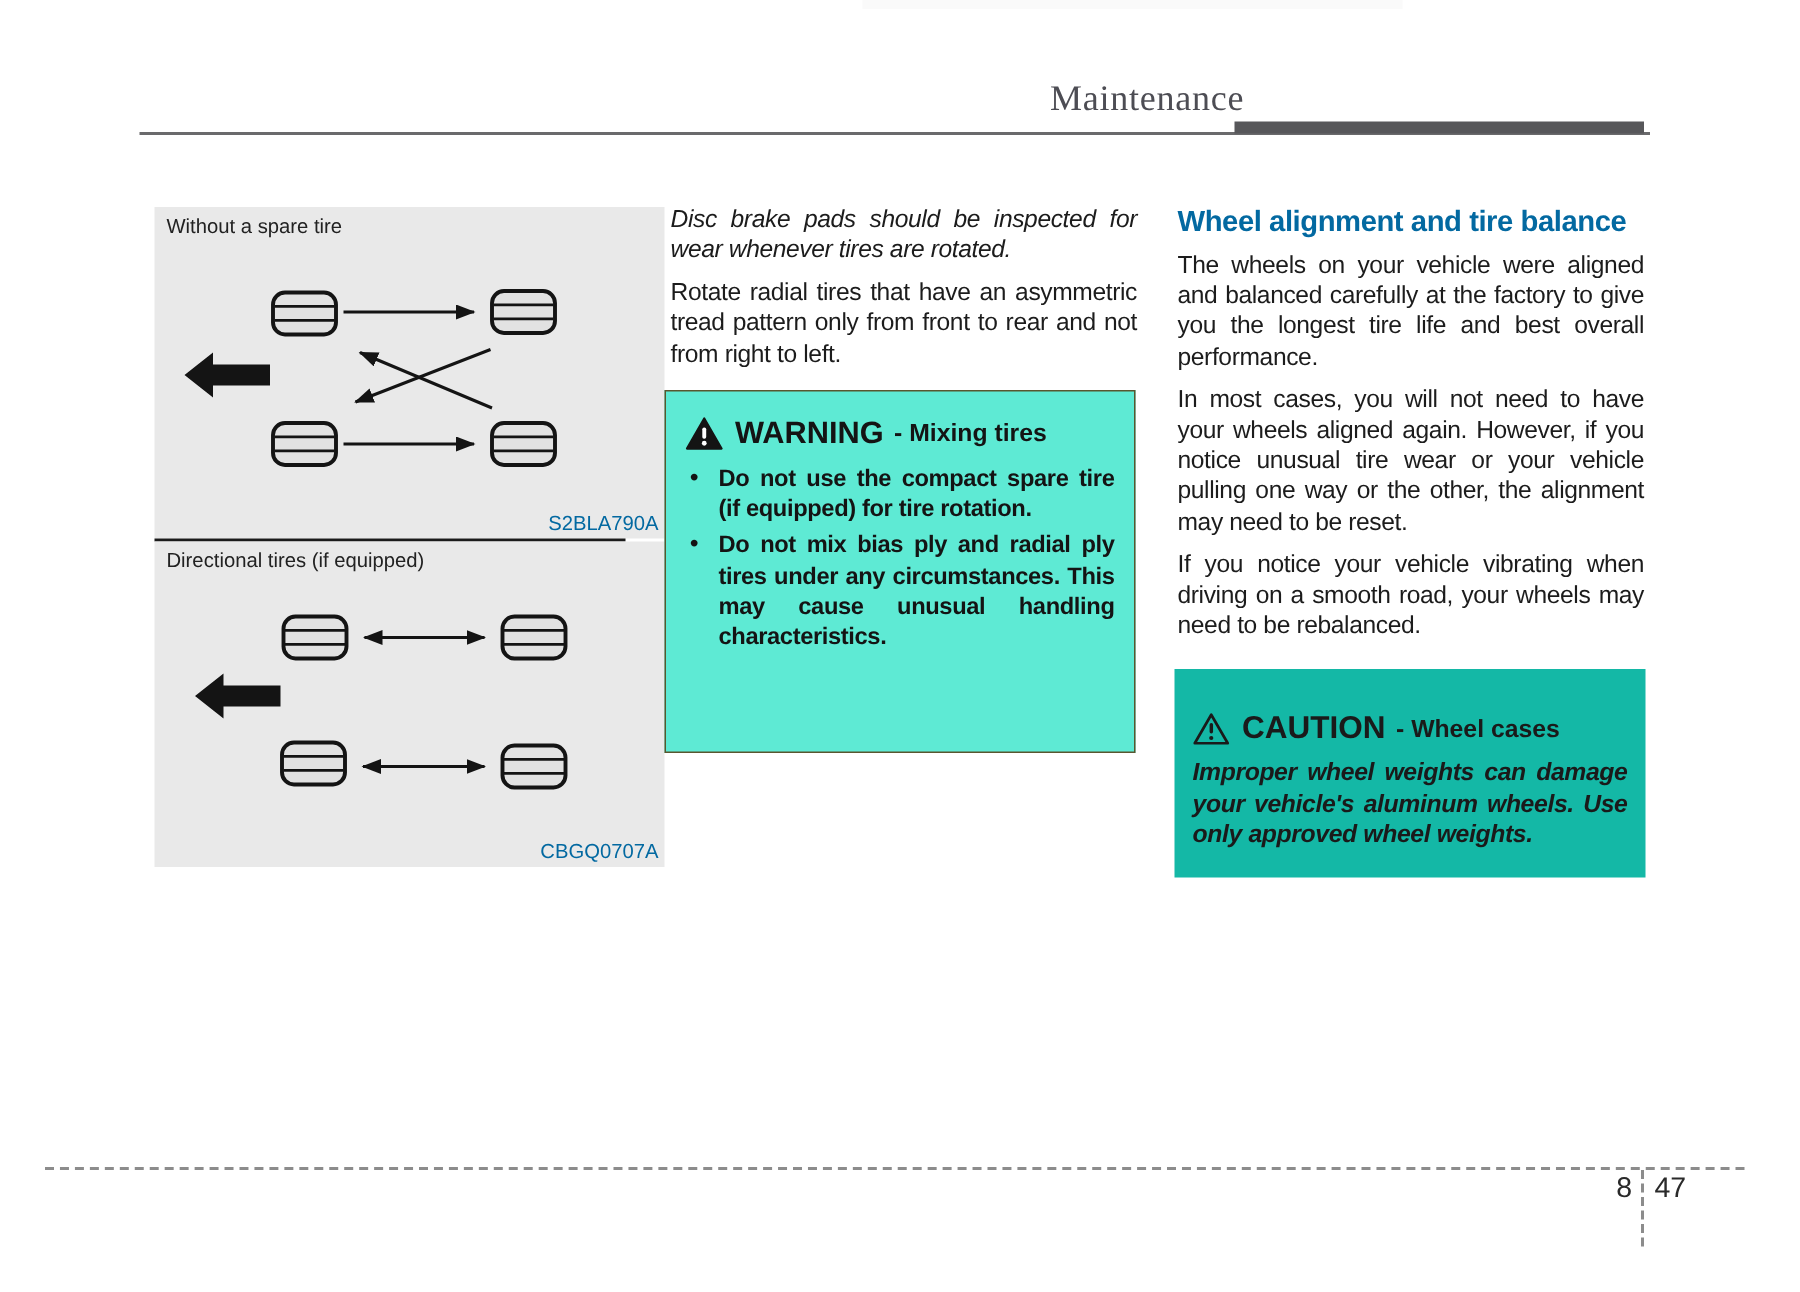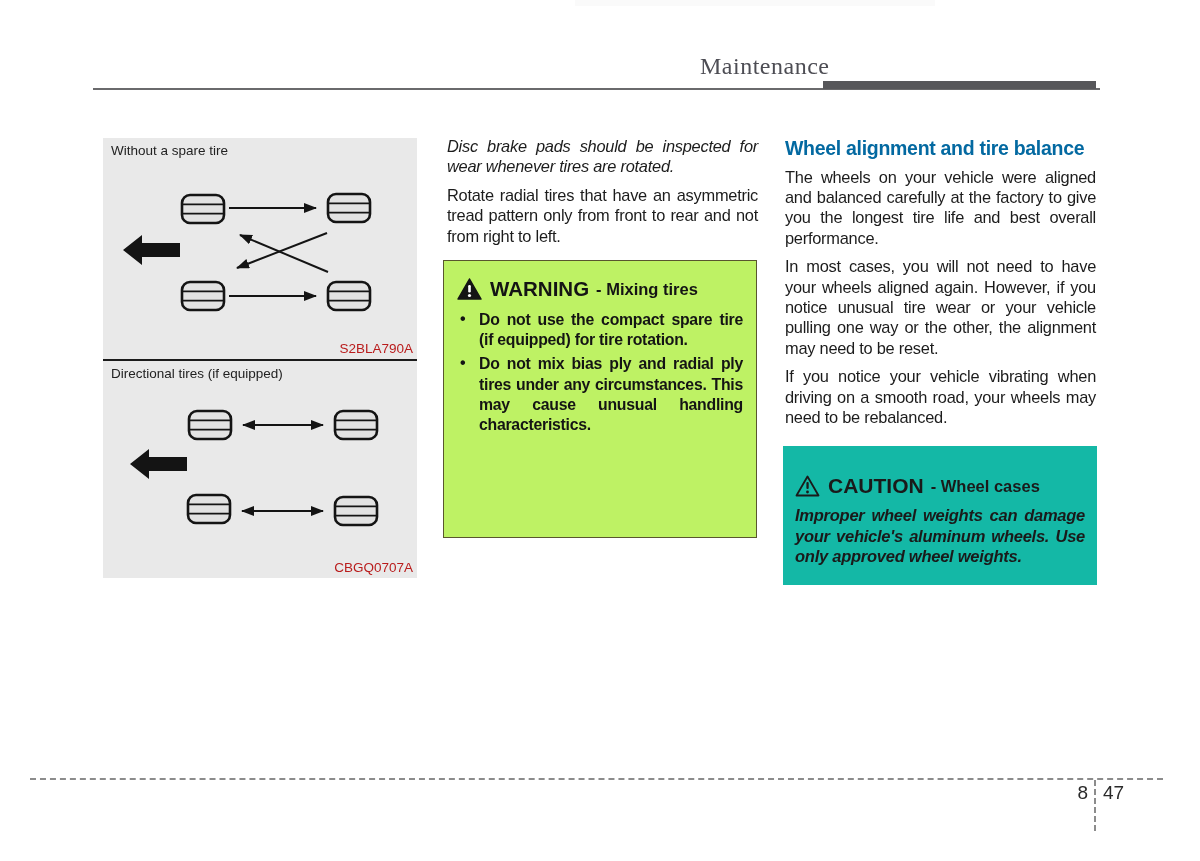--- a/index.html
+++ b/index.html
@@ -10,47 +10,47 @@
   
   .top-artifact{position:absolute;left:575px;top:0;width:360px;height:6px;background:#fafafa;}
   .header-title{
     position:absolute;left:700px;top:53px;width:395px;
     font-family:"Liberation Serif","DejaVu Serif",serif;font-size:24px;color:#4d4d54;letter-spacing:.5px;
   }
   .header-rule{position:absolute;left:93px;top:88px;width:1007px;height:2px;background:#6a6a6c;}
   .header-bar{position:absolute;left:823px;top:81px;width:273px;height:8px;background:#57575a;}
 
   
-  .fig{position:absolute;left:103px;width:314px;background:#e9e9e9;}
+  .fig{position:absolute;left:103px;width:340px;background:#e9e9e9;}
   .fig1{top:138px;height:221px;}
   .fig-sep{position:absolute;left:103px;top:359px;width:314px;height:2px;background:#1b1b1b;}
   .fig2{top:361px;height:217px;}
   .fig-label{position:absolute;left:8px;top:5px;font-size:13.5px;color:#222;}
-  .fig-code{position:absolute;right:4px;bottom:3px;font-size:13.5px;color:#b91c1c;}
+  .fig-code{position:absolute;right:4px;bottom:3px;font-size:13.5px;color:#0369a1;}
   .fig svg{position:absolute;left:0;top:0;}
 
   
   .col{position:absolute;top:136px;width:311px;}
   .col-mid{left:447px;}
   .col-right{left:785px;top:138px;}
   .body-p{
     margin:0;font-size:16.4px;line-height:20.4px;text-align:justify;
     letter-spacing:-0.25px;color:#1c1c1c;
   }
   .body-p + .body-p{margin-top:8px;}
   .italic-note{font-style:italic;}
   .section-heading{
     margin:0 0 7px 0;font-size:19.5px;line-height:21.5px;font-weight:bold;
     letter-spacing:-0.3px;color:#0369a1;
   }
 
   
   .warning-box{
-    box-sizing:border-box;margin:14px 0 0 -4px;width:314px;height:278px;
-    background:#bef264;border:1px solid #59562e;padding:16px 13px 0 13px;
+    box-sizing:border-box;margin:14px 0 0 -4px;width:314px;height:242px;
+    background:#5eead4;border:1px solid #59562e;padding:16px 13px 0 13px;
   }
   .box-header{display:flex;align-items:center;white-space:nowrap;}
   .box-header .tri{flex:0 0 auto;margin-right:8px;}
   .warn-title{font-size:20.5px;font-weight:bold;letter-spacing:0;color:#141414;}
   .warn-sub{font-size:16.5px;font-weight:bold;margin-left:7px;color:#141414;}
   .warn-list{list-style:none;margin:9px 0 0 0;padding:0;}
   .warn-list li{
     position:relative;padding-left:22px;font-size:15.8px;font-weight:bold;
     line-height:20.2px;text-align:justify;letter-spacing:-0.25px;color:#141414;
   }

